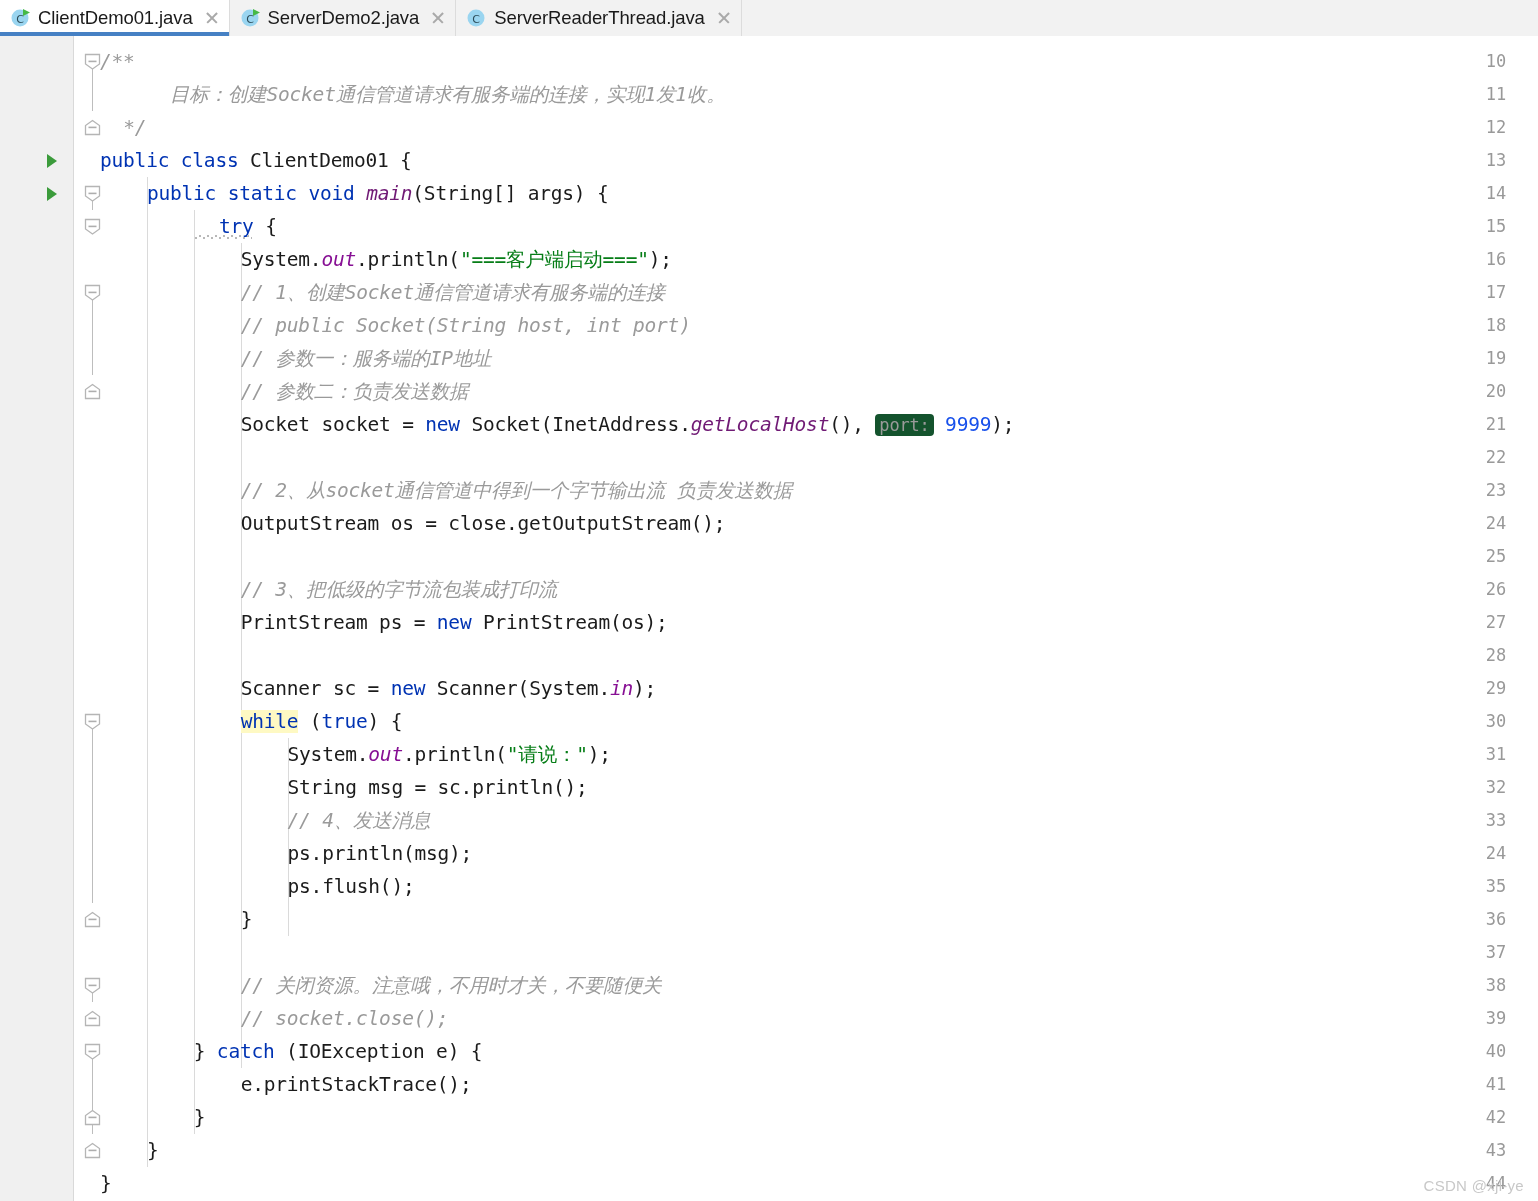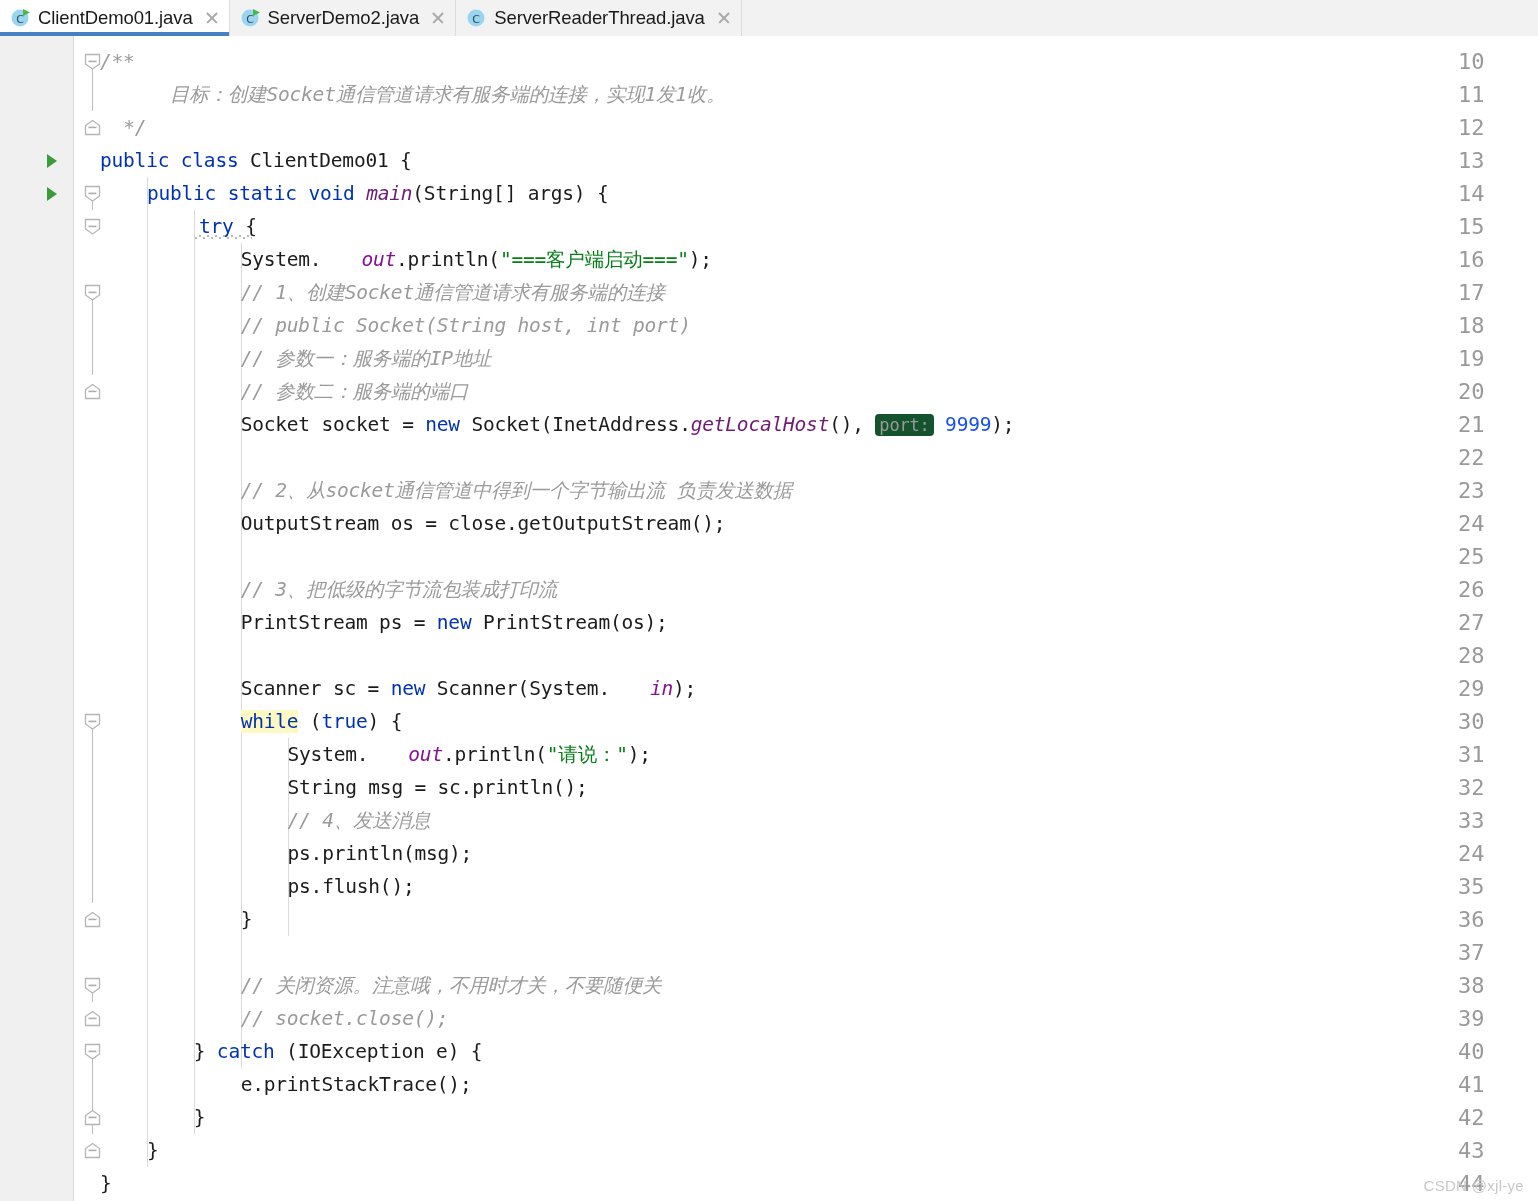--- a/index.html
+++ b/index.html
@@ -103,25 +103,25 @@
   }
   #foldstrip {
     position: absolute;
     left: 74px; top: 0;
     width: 36px;
     height: 1165px;
   }
 
   .ln {
     position: absolute;
-    right: 24px;
+    right: 14px;
     width: 56px;
-    text-align: left;
+    text-align: center;
     font-family: "DejaVu Sans Mono", monospace;
-    font-size: 22px;
+    font-size: 17px;
     color: #999999;
     line-height: 33px;
     height: 33px;
   }
 
   
   .runarrow {
     position: absolute;
     left: 47px;
     width: 0; height: 0;
@@ -165,21 +165,21 @@
     white-space: pre;
     font-family: "DejaVu Sans Mono", monospace;
     font-size: 19.5px;
     color: #1b1b1b;
     letter-spacing: -0.2px;
   }
 
   .kw      { color: #0033b3; }
   .str     { color: #067d17; }
   .cmt     { color: #9a9a9a; font-style: italic; }
-  .stat    { color: #871094; font-style: italic; margin-left: 40px; }
+  .stat    { color: #871094; font-style: italic; }
   .meth    { color: #701a75; font-style: italic; }
   .num     { color: #1750eb; }
   .hl      { background: #fef9c3; }
 
   .hint {
     background: #14532d;
     color: #9a9a9a;
     border-radius: 4px;
     padding: 1px 4px;
     font-size: 17px;
@@ -385,26 +385,26 @@
           <rect x="4.5" y="7.6" width="8" height="1.6" fill="#aeaeae"></rect>
         </svg>
       </div>
     </div>
   <div id="codeholder">
       <div class="code" style="top: 9px; left: 100px;"><span class="cmt">/**</span></div>
       <div class="code" style="top: 42px; left: 146.88px;"><span class="cmt">  目标：创建Socket通信管道请求有服务端的连接，实现1发1收。</span></div>
       <div class="code" style="top: 75px; left: 111.72px;"><span class="cmt"> */</span></div>
       <div class="code" style="top: 108px; left: 100px;"><span class="kw">public class </span>ClientDemo01 {</div>
       <div class="code" style="top: 141px; left: 146.88px;"><span class="kw">public static void </span><span class="meth">main</span>(String[] args) {</div>
-      <div class="code" style="top: 174px; left: 188px; padding-left: 11px;"><span class="kw">try</span> {</div>
+      <div class="code" style="top: 174px; left: 208px; padding-left: 11px;"><span class="kw">try</span> {</div>
       <div class="code" style="top: 207px; left: 240.64px;">System.<span class="stat">out</span>.println(<span class="str">"===客户端启动==="</span>);</div>
       <div class="code" style="top: 240px; left: 240.64px;"><span class="cmt">// 1、创建Socket通信管道请求有服务端的连接</span></div>
       <div class="code" style="top: 273px; left: 240.64px;"><span class="cmt">// public Socket(String host, int port)</span></div>
       <div class="code" style="top: 306px; left: 240.64px;"><span class="cmt">// 参数一：服务端的IP地址</span></div>
-      <div class="code" style="top: 339px; left: 240.64px;"><span class="cmt">// 参数二：服务端的端口</span></div>
+      <div class="code" style="top: 339px; left: 240.64px;"><span class="cmt">// 参数二：负责发送数据</span></div>
       <div class="code" style="top: 372px; left: 240.64px;">Socket socket = <span class="kw">new</span> Socket(InetAddress.<span class="meth">getLocalHost</span>(), <span class="hint">port:</span> <span class="num">9999</span>);</div>
       <div class="code" style="top: 438px; left: 240.64px;"><span class="cmt">// 2、从socket通信管道中得到一个字节输出流 负责发送数据</span></div>
       <div class="code" style="top: 471px; left: 240.64px;">OutputStream os = close.getOutputStream();</div>
       <div class="code" style="top: 537px; left: 240.64px;"><span class="cmt">// 3、把低级的字节流包装成打印流</span></div>
       <div class="code" style="top: 570px; left: 240.64px;">PrintStream ps = <span class="kw">new</span> PrintStream(os);</div>
       <div class="code" style="top: 636px; left: 240.64px;">Scanner sc = <span class="kw">new</span> Scanner(System.<span class="stat">in</span>);</div>
       <div class="code" style="top: 669px; left: 240.64px;"><span class="kw hl">while</span> (<span class="kw">true</span>) {</div>
       <div class="code" style="top: 702px; left: 287.52px;">System.<span class="stat">out</span>.println(<span class="str">"请说："</span>);</div>
       <div class="code" style="top: 735px; left: 287.52px;">String msg = sc.println();</div>
       <div class="code" style="top: 768px; left: 287.52px;"><span class="cmt">// 4、发送消息</span></div>

